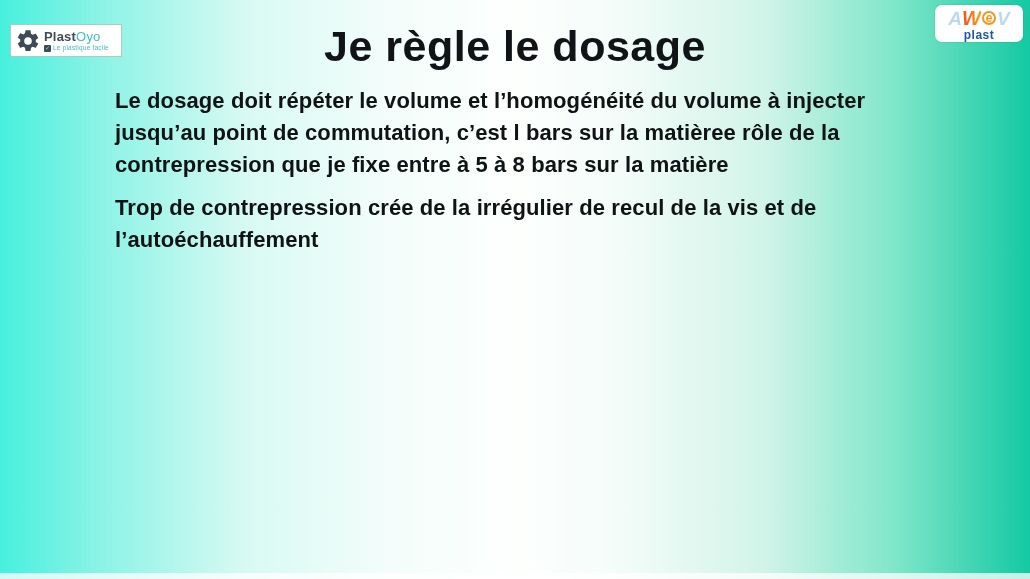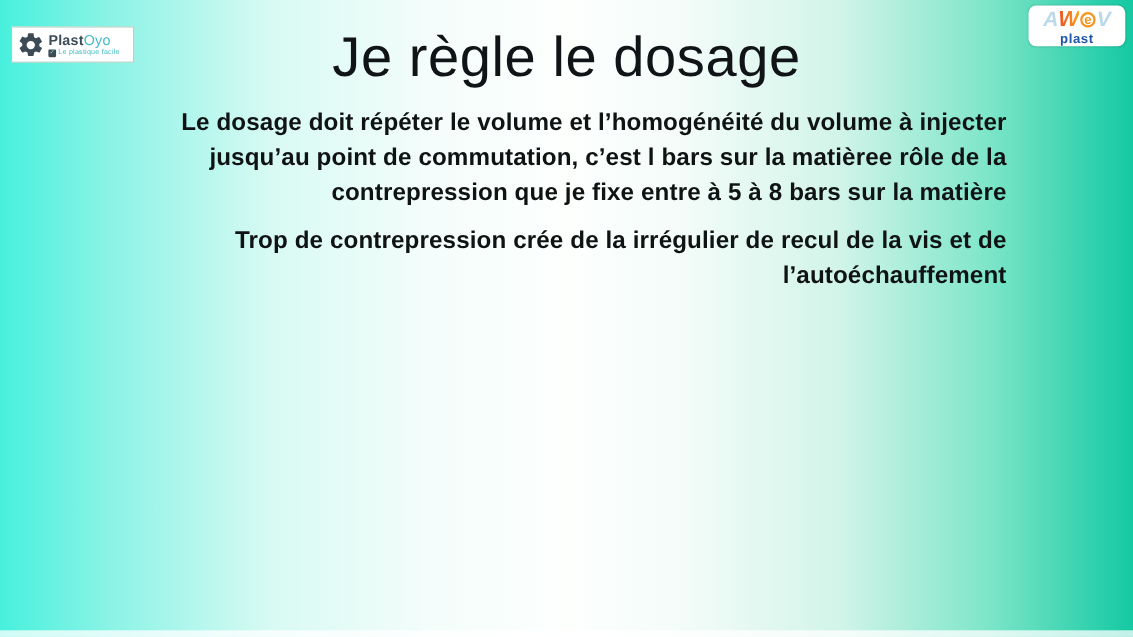--- a/index.html
+++ b/index.html
@@ -93,29 +93,29 @@
     justify-content: center;
     font-style: normal;
     margin: 0 1px;
   }
   .awev-plast { color: #1d55a8; font-size: 12px; font-weight: bold; margin-top: 1px; letter-spacing: 0.5px; }
 
   
   .title {
     margin-top: 22px;
     text-align: center;
-    font-size: 51px;
-    font-weight: 400;
+    font-size: 43px;
+    font-weight: 700;
     color: #111416;
     letter-spacing: 0.5px;
   }
   .body-text {
     width: 800px;
     margin: 14px auto 11px;
-    text-align: right;
+    text-align: left;
     color: #101314;
   }
   .body-text p {
     font-size: 22px;
     font-weight: bold;
     line-height: 32px;
     margin-bottom: 11px;
     letter-spacing: 0.1px;
   }
 </style>

